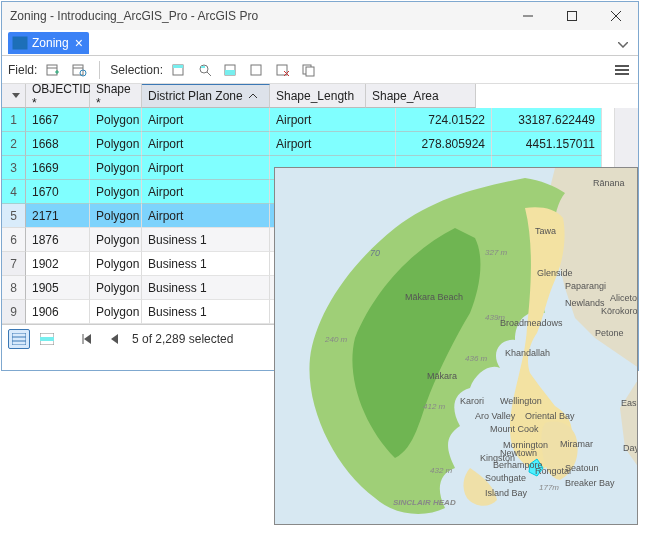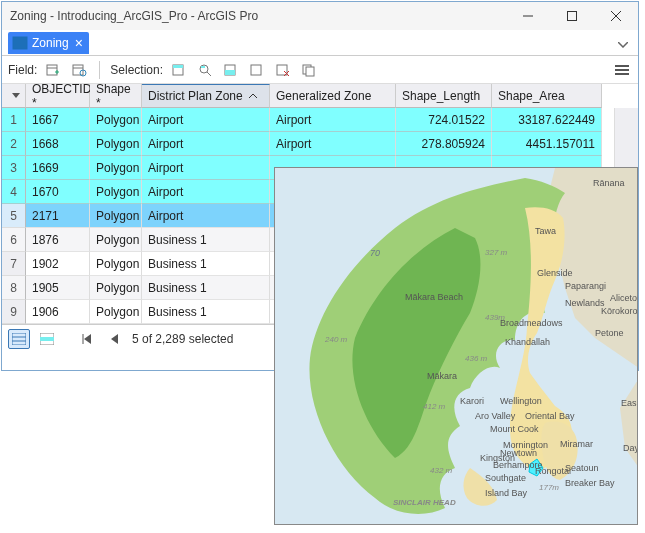--- a/index.html
+++ b/index.html
@@ -162,21 +162,20 @@
     <div class="grid">
       <div class="grow">
         <div class="gh col-rh">
             <span class="triangle-small"></span>
           </div>
         <div class="gh col-oid">OBJECTID *</div>
         <div class="gh col-shp">Shape *</div>
         <div class="gh col-dpz" style="background:#dde2ea;border-top:1px solid #3b78b5;"><span>District Plan Zone</span>&nbsp;&nbsp;<svg width="8" height="8">
               <polyline points="0,6 4,2 8,6" fill="none" stroke="#333"></polyline>
             </svg></div>
-        <div class="gh col-gz">Generalized Zone</div>
         <div class="gh col-sl">Shape_Length</div>
         <div class="gh col-sa">Shape_Area</div>
       </div>
       <div id="rows">
           <div class="grow selrow">
             <div class="gc rowhead col-rh">1</div>
             <div class="gc col-oid">1667</div>
             <div class="gc col-shp">Polygon</div>
             <div class="gc col-dpz">Airport</div>
             <div class="gc col-gz">Airport</div>
@@ -311,21 +310,21 @@
 
     <path d="M 195 300 C 210 310 220 320 222 332 C 215 340 200 340 192 330 C 186 320 188 308 195 300 Z" fill="#efe0a8"></path>
   </svg>
   <div id="maplabels">
       <div class="maplabel" style="left: 318px; top: 10px;">Rānana</div>
       <div class="maplabel" style="left: 260px; top: 58px;">Tawa</div>
       <div class="maplabel" style="left: 262px; top: 100px;">Glenside</div>
       <div class="maplabel" style="left: 290px; top: 113px;">Paparangi</div>
       <div class="maplabel" style="left: 290px; top: 130px;">Newlands</div>
       <div class="maplabel" style="left: 225px; top: 150px;">Broadmeadows</div>
-      <div class="maplabel" style="left: 230px; top: 169px;">Khandallah</div>
+      <div class="maplabel" style="left: 230px; top: 180px;">Khandallah</div>
       <div class="maplabel" style="left: 130px; top: 124px;">Mākara Beach</div>
       <div class="maplabel" style="left: 152px; top: 203px;">Mākara</div>
       <div class="maplabel" style="left: 185px; top: 228px;">Karori</div>
       <div class="maplabel" style="left: 225px; top: 228px;">Wellington</div>
       <div class="maplabel" style="left: 200px; top: 243px;">Aro Valley</div>
       <div class="maplabel" style="left: 250px; top: 243px;">Oriental Bay</div>
       <div class="maplabel" style="left: 215px; top: 256px;">Mount Cook</div>
       <div class="maplabel" style="left: 225px; top: 280px;">Newtown</div>
       <div class="maplabel" style="left: 200px; top: 272px; padding-left: 28px;">Mornington</div>
       <div class="maplabel" style="left: 205px; top: 285px;">Kingston</div>

